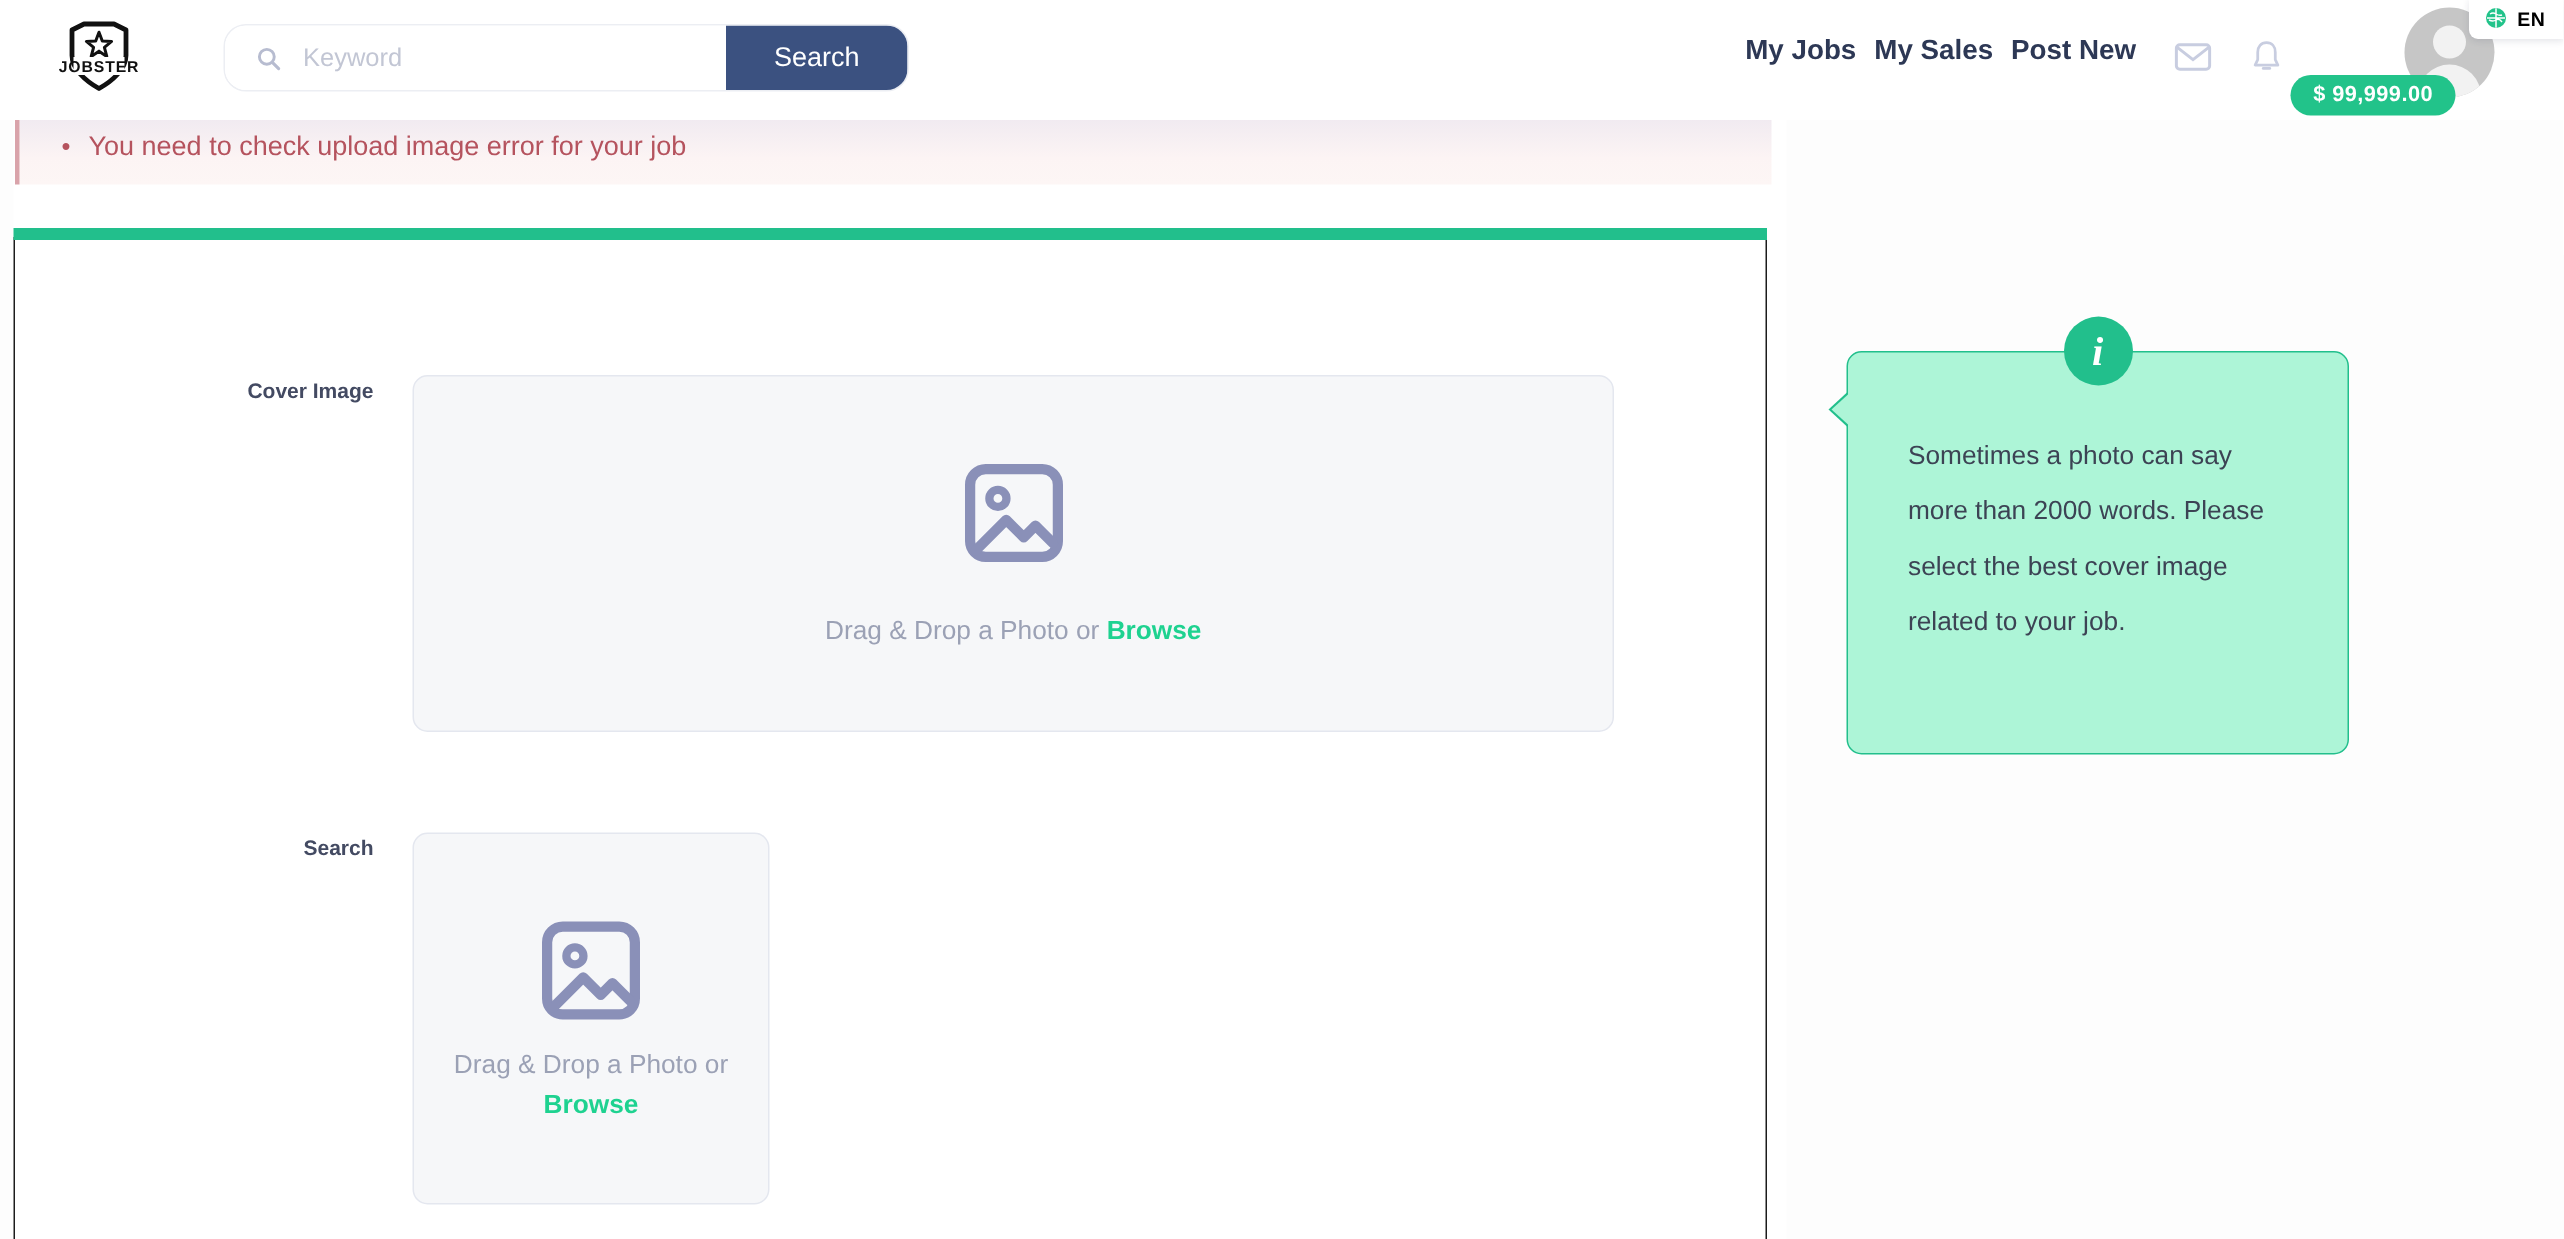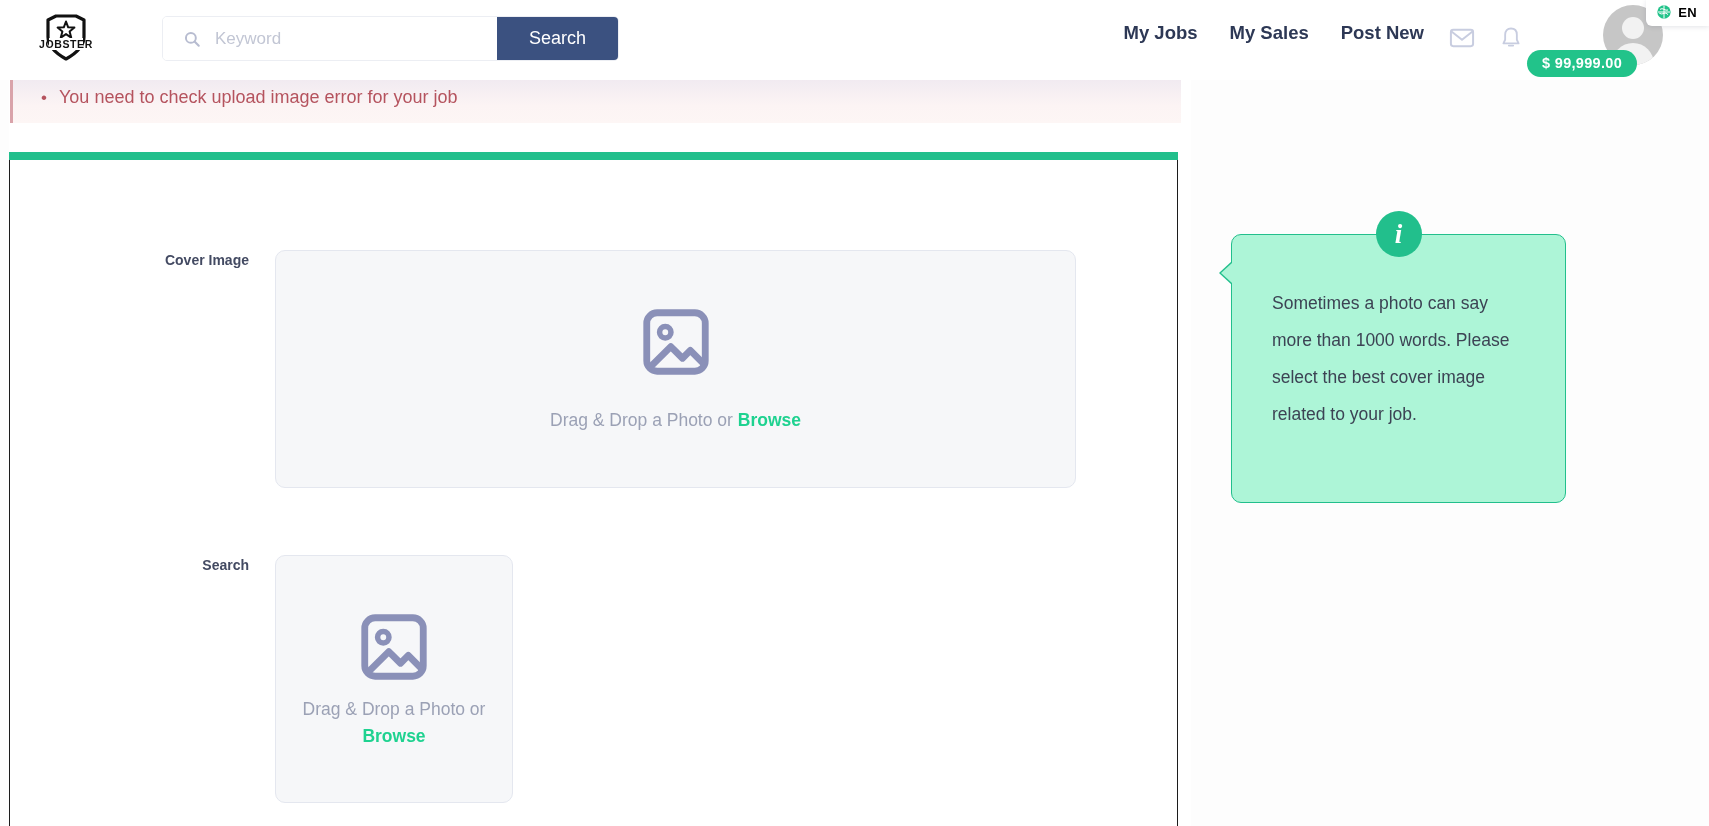--- a/index.html
+++ b/index.html
@@ -30,24 +30,24 @@
   .logo {
     position: absolute;
     left: 33px; top: 2px;
     width: 66px; height: 66px;
     display: flex; align-items: center; justify-content: center;
   }
   .logo svg { display: block; }
 
   .search-wrap {
     position: absolute;
-    left: 162px; top: 16px;
+    left: 149px; top: 16px;
     width: 457px; height: 45px;
     display: flex;
-    border-radius: 5px;
+    border-radius: 15px;
     overflow: hidden;
     background: #ffffff;
     border: 1px solid #eceef3;
   }
   .search-field {
     position: relative;
     flex: 1;
     display: flex;
     align-items: center;
     background: #ffffff;
@@ -78,21 +78,21 @@
     font-weight: 400;
     cursor: pointer;
     font-family: "Liberation Sans", sans-serif;
   }
 
   .navlinks {
     position: absolute;
     right: 285px; top: 22px;
     display: flex;
     align-items: center;
-    gap: 32px;
+    gap: 12px;
   }
   .navlink {
     font-size: 18.5px;
     font-weight: bold;
     color: #2d3855;
     text-decoration: none;
     white-space: nowrap;
     cursor: pointer;
   }
 
@@ -442,16 +442,16 @@
           <span>Drag &amp; Drop a Photo or </span><span class="dz-browse">Browse</span>
         </div>
       </div>
     </div>
 
   </div>
 
   <div class="tooltip">
     <div class="tooltip-tail"></div>
     <div class="tooltip-badge">i</div>
-    <div class="tooltip-text">Sometimes a photo can say more than 1000 words. Please select the best cover image related to your job.</div>
+    <div class="tooltip-text">Sometimes a photo can say more than 2000 words. Please select the best cover image related to your job.</div>
   </div>
 
 </div>
 
 </body></html>

